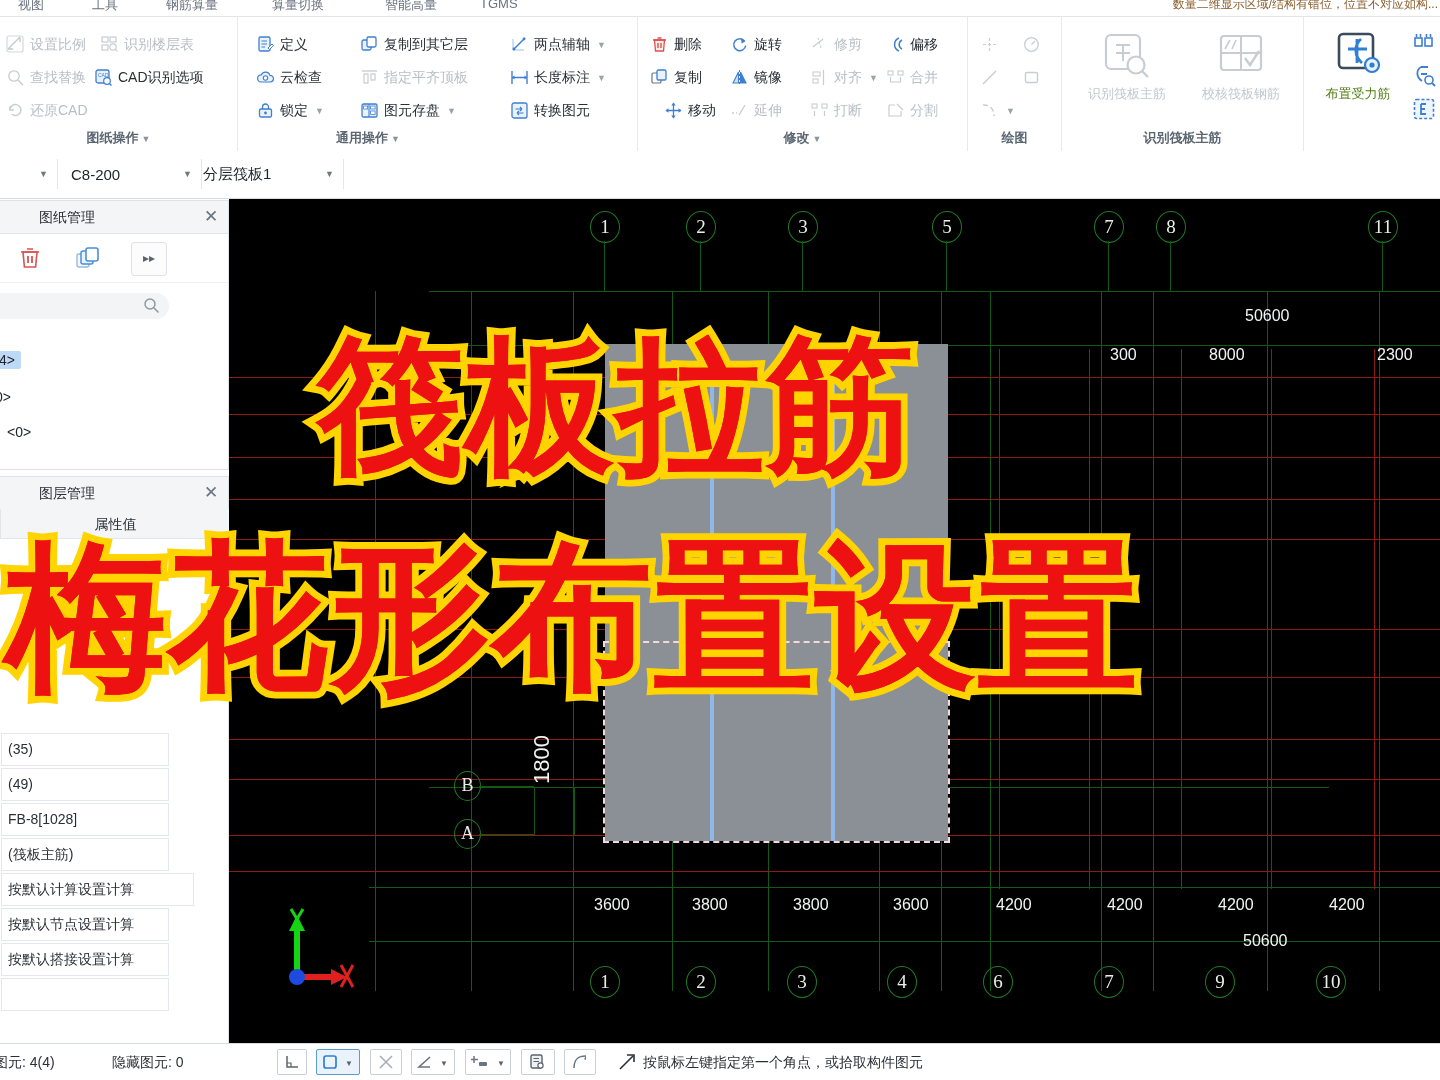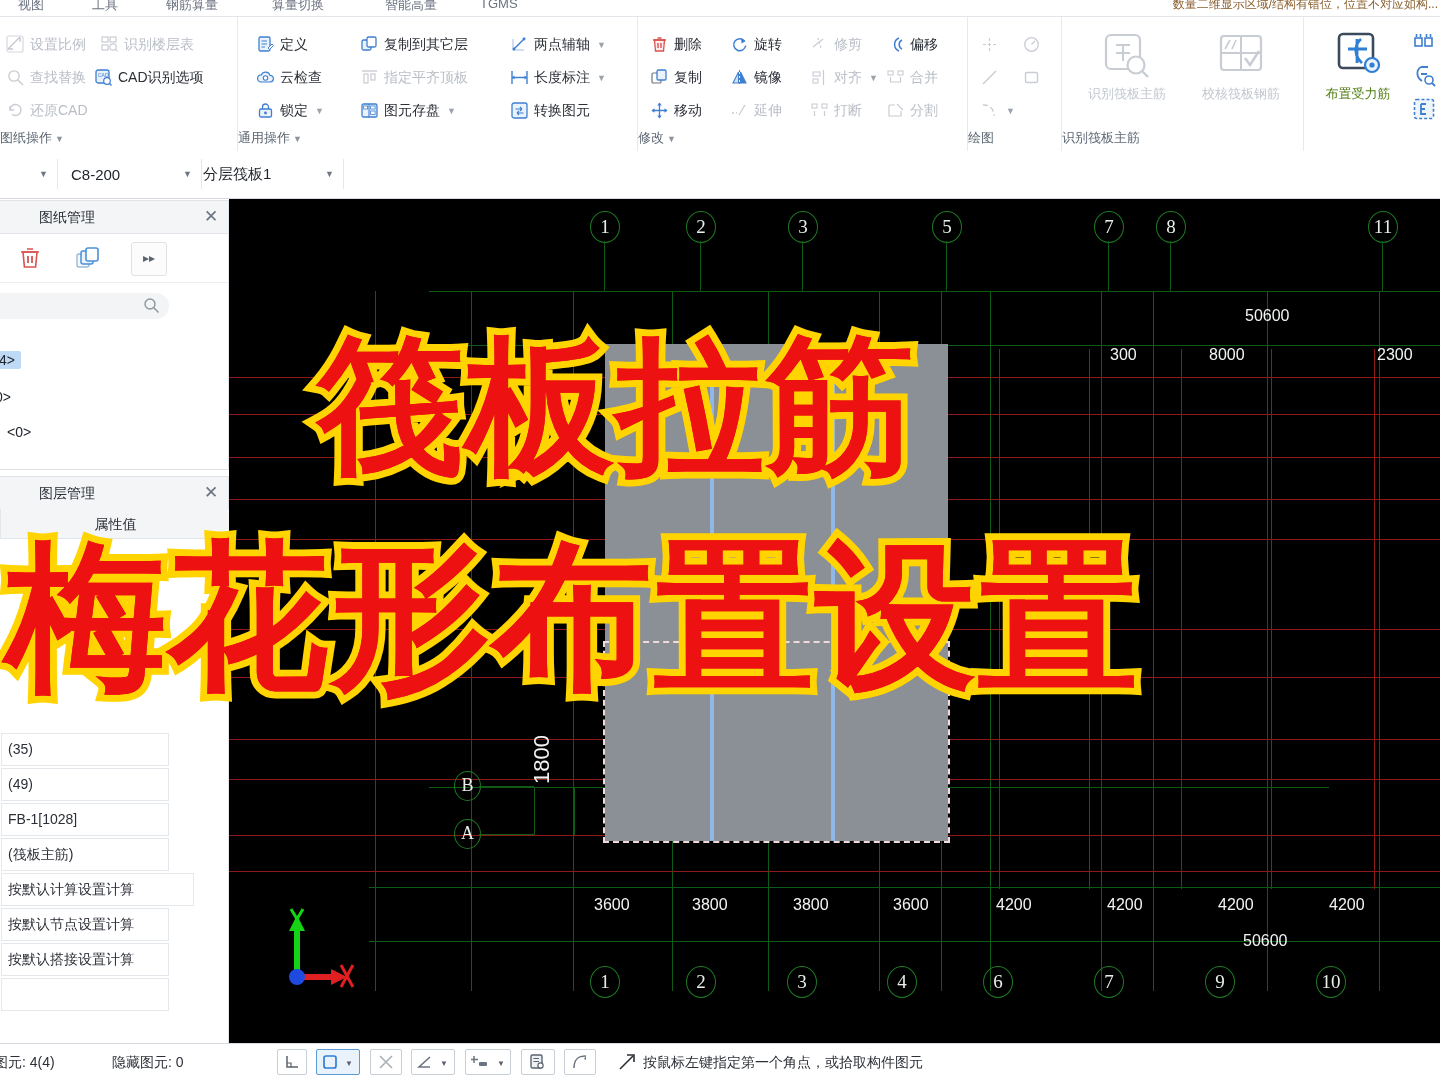--- a/index.html
+++ b/index.html
@@ -13,21 +13,21 @@
 
   
   .ribbon{position:absolute;left:0;top:0;width:1440px;height:150px;background:#fff;}
   .tabstrip{position:absolute;left:0;top:0;width:1440px;height:16px;overflow:hidden;}
   .tabstrip .tab{position:absolute;top:-4px;font-size:13px;color:#6b7280;white-space:nowrap;}
   .tabstrip .warn{position:absolute;top:-4px;right:2px;font-size:12px;color:#8a6030;white-space:nowrap;}
   .ribbon-body{position:absolute;left:0;top:16px;width:1440px;height:134px;
     border-top:1px solid #e2e6ea;border-bottom:1px solid #cfd6dd;background:#fff;}
   .rgroup{position:absolute;top:0;height:134px;border-right:1px solid #e6eaee;box-sizing:border-box;}
   .rgroup.nodiv{border-right:none;}
-  .gtitle{position:absolute;bottom:4px;left:0;width:100%;text-align:left;font-size:13px;color:#5b6672;}
+  .gtitle{position:absolute;bottom:4px;left:0;width:100%;text-align:center;font-size:13px;color:#5b6672;font-weight:bold;}
   .gtitle .car{font-size:9px;color:#8b949e;margin-left:3px;}
   .ritem{position:absolute;display:flex;align-items:center;gap:5px;font-size:14px;color:#2b2f36;white-space:nowrap;}
   .ritem.dim{color:#b9bec6;}
   .ritem .car{font-size:9px;color:#9aa2ab;margin-left:2px;}
   .ico{width:19px;height:19px;flex:0 0 19px;position:relative;display:inline-block;}
   .ico svg{display:block;width:19px;height:19px;}
   .bigitem{position:absolute;text-align:center;font-size:13px;color:#4d7c0f;white-space:nowrap;}
   .bigitem .bico{width:54px;height:54px;margin:0 auto 2px;}
   .bigitem.dim{color:#c2c7ce;}
 
@@ -335,21 +335,21 @@
         <div class="ritem dim" style="left:248px;top:51px">
           <span class="ico">
               <svg viewBox="0 0 19 19">
                 <rect x="2" y="3" width="5" height="4" stroke="#c8ccd3" fill="none" stroke-width="1.1"></rect>
                 <rect x="12" y="3" width="5" height="4" stroke="#c8ccd3" fill="none" stroke-width="1.1"></rect>
                 <path d="M4.5 9 V14 H14.5 V9" stroke="#c8ccd3" fill="none" stroke-width="1.2"></path>
               </svg>
             </span>
           <span>合并</span>
         </div>
-        <div class="ritem" style="left:12px;top:84px">
+        <div class="ritem" style="left:26px;top:84px">
           <span class="ico">
               <svg viewBox="0 0 19 19">
                 <path d="M9.5 2 V17 M2 9.5 H17" stroke="#3f7fd0" stroke-width="1.3"></path>
                 <path d="M9.5 1.5 L7.3 4.5 H11.7 Z M9.5 17.5 L7.3 14.5 H11.7 Z M1.5 9.5 L4.5 7.3 V11.7 Z M17.5 9.5 L14.5 7.3 V11.7 Z" fill="#3f7fd0"></path>
               </svg>
             </span>
           <span>移动</span>
         </div>
         <div class="ritem dim" style="left:92px;top:84px">
           <span class="ico">
@@ -545,21 +545,21 @@
     <div class="dockhdr">
 
       <div class="dtab2" style="left:68px">图层管理</div>
       <div class="dclose">✕</div>
     </div>
     <div class="pghdr" style="left:0;top:32px;width:40px;border-right:1px solid #e2e6ea;"></div>
     <div class="pghdr" style="left:40px;top:32px;width:229px;">属性值</div>
 
     <div class="pgcell" style="left:40px;top:256px;width:168px">(35)</div>
     <div class="pgcell" style="left:40px;top:291px;width:168px">(49)</div>
-    <div class="pgcell" style="left:40px;top:326px;width:168px">FB-1[1028]</div>
+    <div class="pgcell" style="left:40px;top:326px;width:168px">FB-8[1028]</div>
     <div class="pgcell" style="left:40px;top:361px;width:168px">(筏板主筋)</div>
     <div class="pgcell" style="left:40px;top:396px;width:193px">按默认计算设置计算</div>
     <div class="pgcell" style="left:40px;top:431px;width:168px">按默认节点设置计算</div>
     <div class="pgcell" style="left:40px;top:466px;width:168px">按默认搭接设置计算</div>
     <div class="pgcell" style="left:40px;top:501px;width:168px"></div>
 
     <div class="pglabel" style="left:-8px;top:230px"></div>
   </div>
 
   <div class="canvas">

